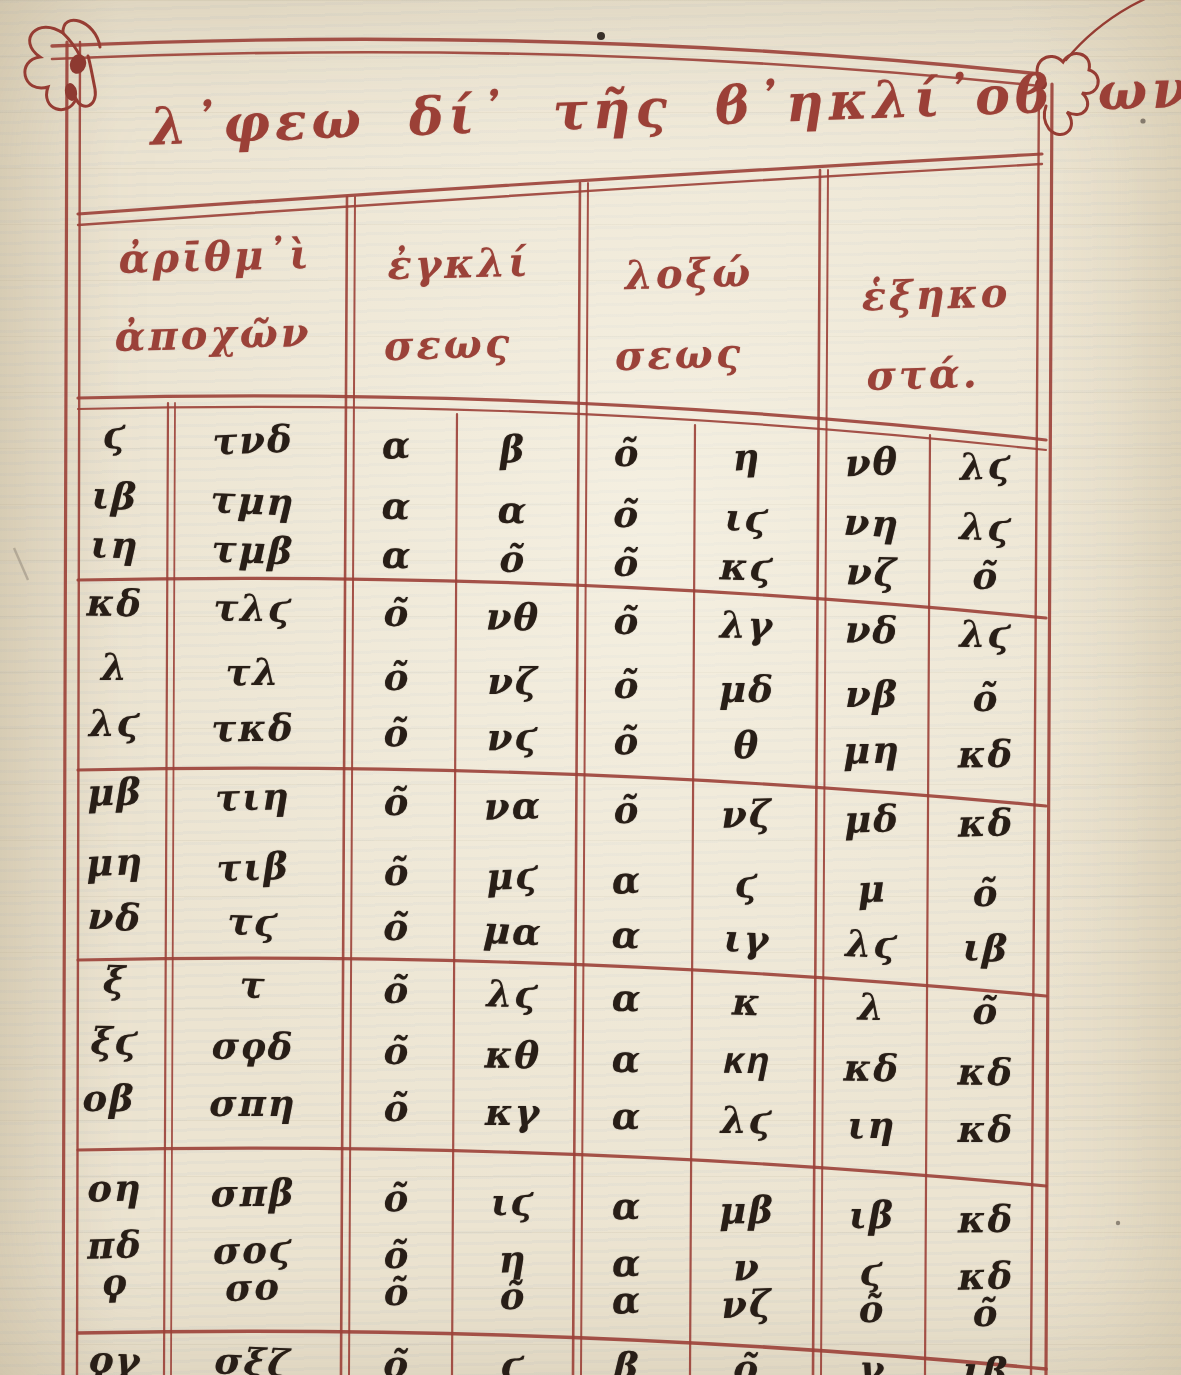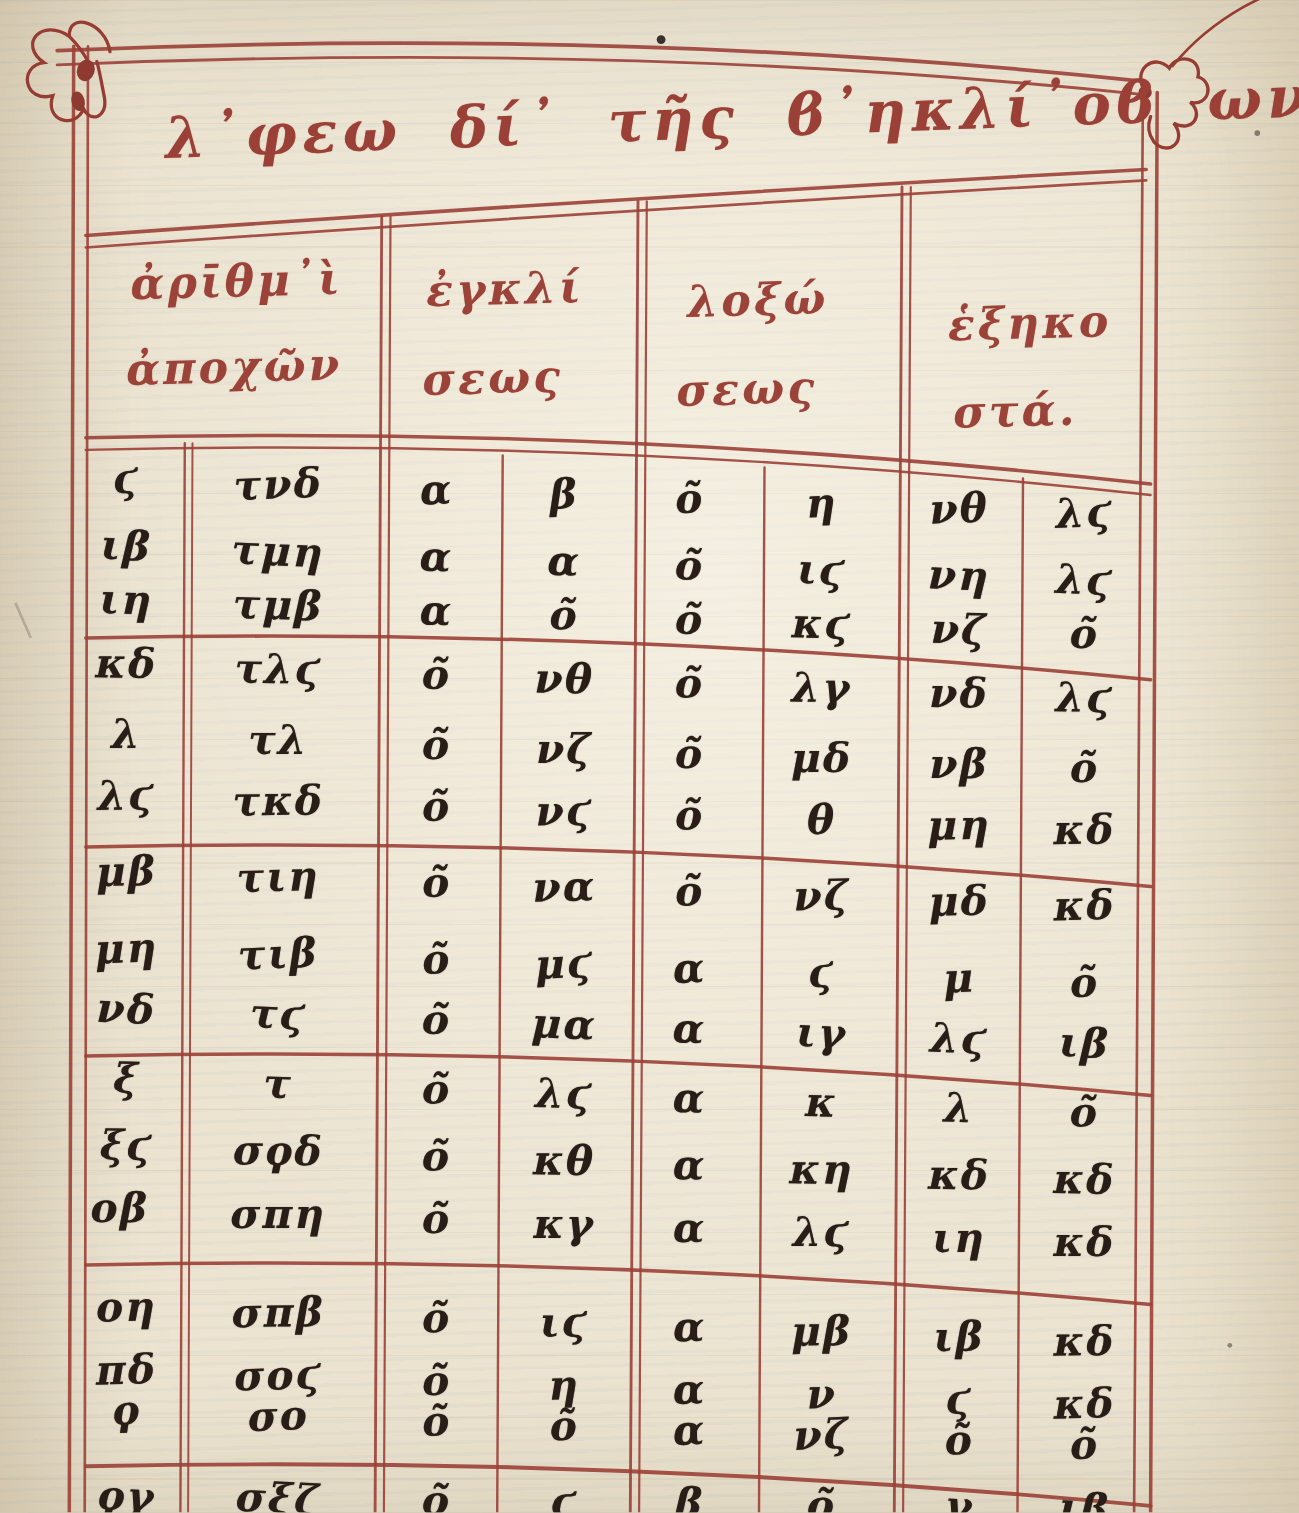--- a/index.html
+++ b/index.html
@@ -192,21 +192,21 @@
       <span class="cell" style="left: 513px; top: 994px; transform: translate(-50%, -50%) rotate(1.6deg);">λϛ</span>
       <span class="cell" style="left: 627px; top: 998px; transform: translate(-50%, -50%) rotate(1.6deg);">α</span>
       <span class="cell" style="left: 747px; top: 1002px; transform: translate(-50%, -50%) rotate(1.6deg);">κ</span>
       <span class="cell" style="left: 872px; top: 1007px; transform: translate(-50%, -50%) rotate(1.6deg);">λ</span>
       <span class="cell" style="left: 986px; top: 1011px; transform: translate(-50%, -50%) rotate(1.6deg);">ο̃</span>
       <span class="cell" style="left: 115px; top: 1041px; transform: translate(-50%, -50%) rotate(0.8deg);">ξϛ</span>
       <span class="cell" style="left: 253px; top: 1046px; transform: translate(-50%, -50%) rotate(0.8deg);">σϙδ</span>
       <span class="cell" style="left: 397px; top: 1051px; transform: translate(-50%, -50%) rotate(0.8deg);">ο̃</span>
       <span class="cell" style="left: 513px; top: 1055px; transform: translate(-50%, -50%) rotate(0.8deg);">κθ</span>
       <span class="cell" style="left: 627px; top: 1059px; transform: translate(-50%, -50%) rotate(0.8deg);">α</span>
-      <span class="cell" style="left: 747px; top: 1063px; transform: translate(-50%, -50%) rotate(0.8deg);">κη</span>
+      <span class="cell" style="left: 747px; top: 1063px; transform: translate(-50%, -50%) rotate(0.8deg); font-family: Liberation Mono, monospace;">κη</span>
       <span class="cell" style="left: 872px; top: 1068px; transform: translate(-50%, -50%) rotate(0.8deg);">κδ</span>
       <span class="cell" style="left: 986px; top: 1072px; transform: translate(-50%, -50%) rotate(0.8deg);">κδ</span>
       <span class="cell" style="left: 109px; top: 1098px; transform: translate(-50%, -50%) rotate(0deg);">οβ</span>
       <span class="cell" style="left: 253px; top: 1103px; transform: translate(-50%, -50%) rotate(0deg);">σπη</span>
       <span class="cell" style="left: 397px; top: 1108px; transform: translate(-50%, -50%) rotate(0deg);">ο̃</span>
       <span class="cell" style="left: 513px; top: 1112px; transform: translate(-50%, -50%) rotate(0deg);">κγ</span>
       <span class="cell" style="left: 627px; top: 1116px; transform: translate(-50%, -50%) rotate(0deg);">α</span>
       <span class="cell" style="left: 747px; top: 1120px; transform: translate(-50%, -50%) rotate(0deg);">λϛ</span>
       <span class="cell" style="left: 872px; top: 1125px; transform: translate(-50%, -50%) rotate(0deg);">ιη</span>
       <span class="cell" style="left: 986px; top: 1129px; transform: translate(-50%, -50%) rotate(0deg);">κδ</span>

